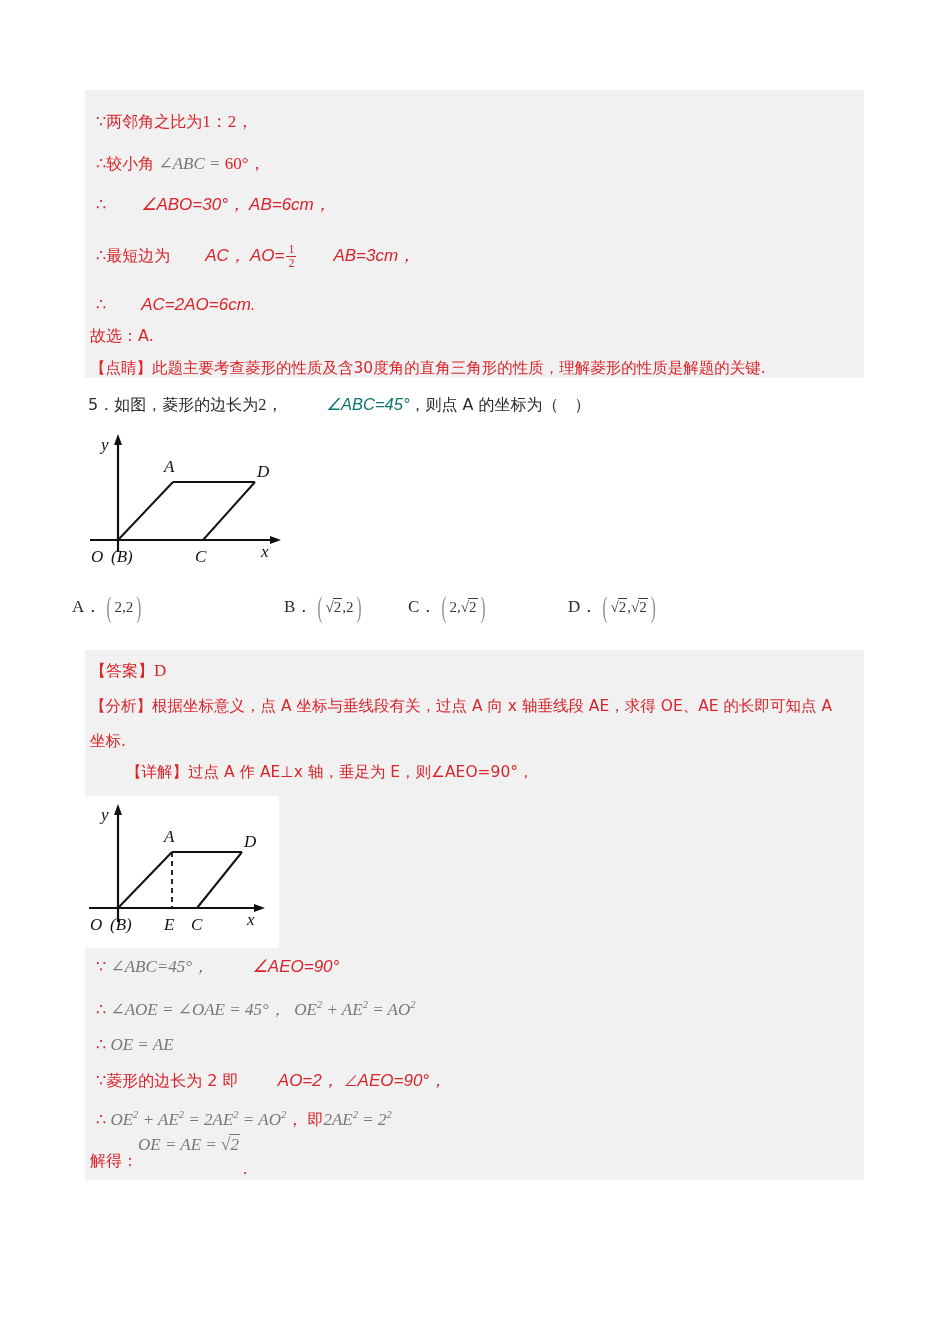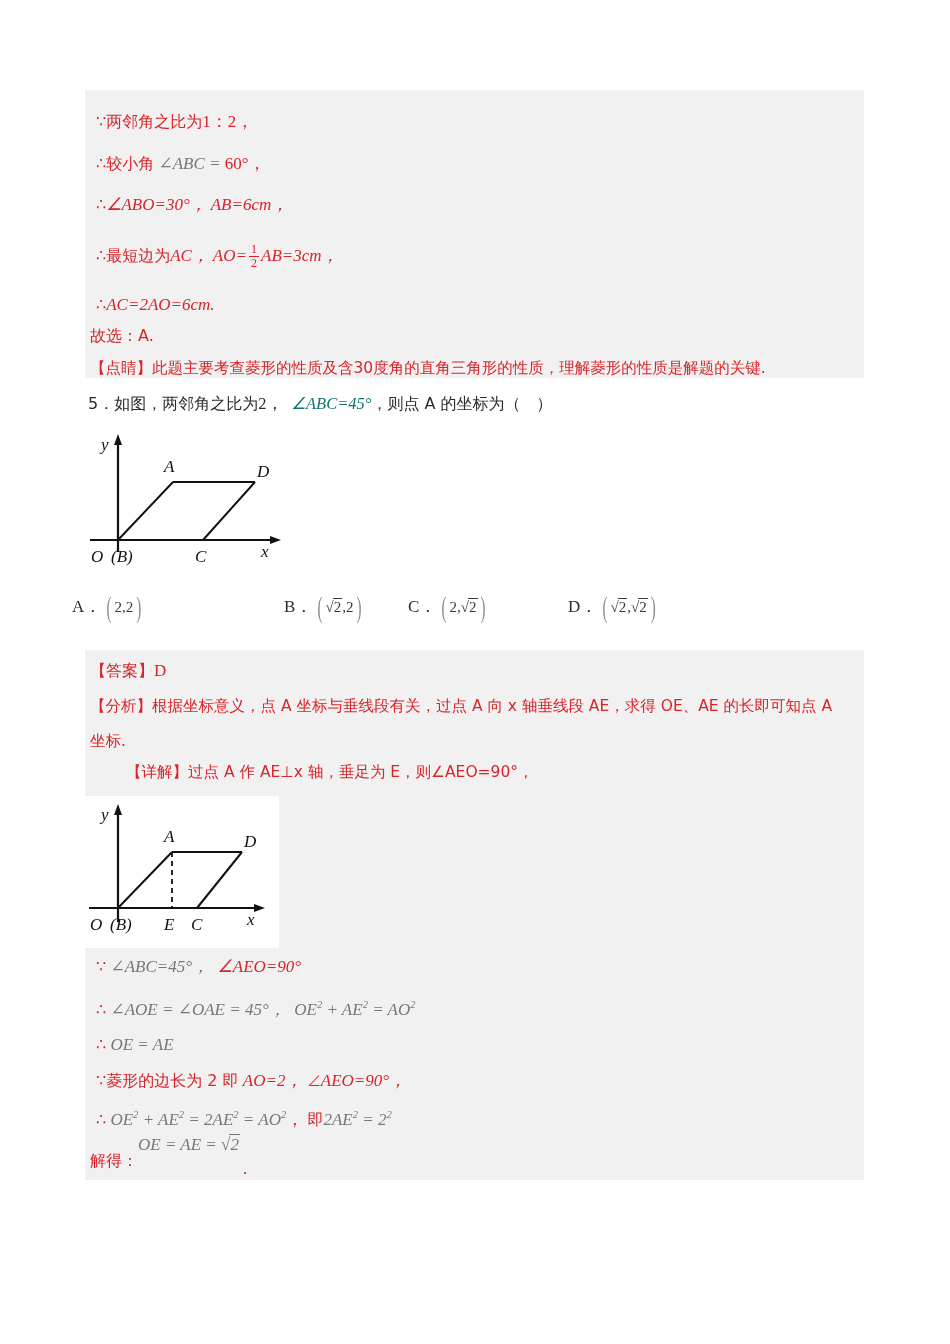--- a/index.html
+++ b/index.html
@@ -39,21 +39,22 @@
     font-size: 17px;
     line-height: 1;
     color: #d9242a;
   }
   .line.dark   { color: #2b2b2b; }
 
   .zh { font-family: "DejaVu Sans", "Liberation Sans", sans-serif; font-size: 16px; }
 
   i.mi {
     font-style: italic;
-    font-family: Liberation Serif, serif;
+    font-family: Liberation Sans, sans-serif;
+    margin-left: 35px;
   }
   .mathgray { color: #777777; font-style: italic; }
 
   sup.exp { font-size: 0.62em; vertical-align: super; }
 
   
   .frac {
     display: inline-block;
     vertical-align: middle;
     text-align: center;
@@ -133,21 +134,21 @@
     <span class="zh">∴</span><i class="mi">AC=2AO=6cm.</i>
   </div>
 
   <div class="line zh" style="left:90px; top:328px;">故选：A.</div>
 
   <div class="line" style="left:90px; top:360px; font-size:15.5px;">
     <span class="zh" style="font-size:15.5px;">【点睛】</span><span class="zh" style="font-size:15.5px;">此题主要考查菱形的性质及含30度角的直角三角形的性质，理解菱形的性质是解题的关键.</span>
   </div>
 
   <div class="line dark" style="left:88px; top:396px; font-size:16.5px;">
-    <span class="zh" style="font-size:16px;">5．</span><span class="zh" style="font-size:16px;">如图，两邻角之比为</span><span>2，</span>&nbsp;&nbsp;<i class="mi" style="color:#0f766e;">∠ABC=45°</i><span class="zh" style="font-size:16px;">，则点 A 的坐标为（　）</span>
+    <span class="zh" style="font-size:16px;">5．</span><span class="zh" style="font-size:16px;">如图，菱形的边长为</span><span>2，</span>&nbsp;&nbsp;<i class="mi" style="color:#0f766e;">∠ABC=45°</i><span class="zh" style="font-size:16px;">，则点 A 的坐标为（　）</span>
   </div>
 
   <div class="figure" id="figure-1">
     <svg width="215" height="152" viewBox="0 0 215 152">
 
       <line x1="33" y1="128" x2="33" y2="18" stroke="#111" stroke-width="2.2"></line>
       <polygon points="33,10 29,21 37,21" fill="#111"></polygon>
 
       <line x1="5" y1="116" x2="188" y2="116" stroke="#111" stroke-width="2.2"></line>
       <polygon points="196,116 185,112 185,120" fill="#111"></polygon>

